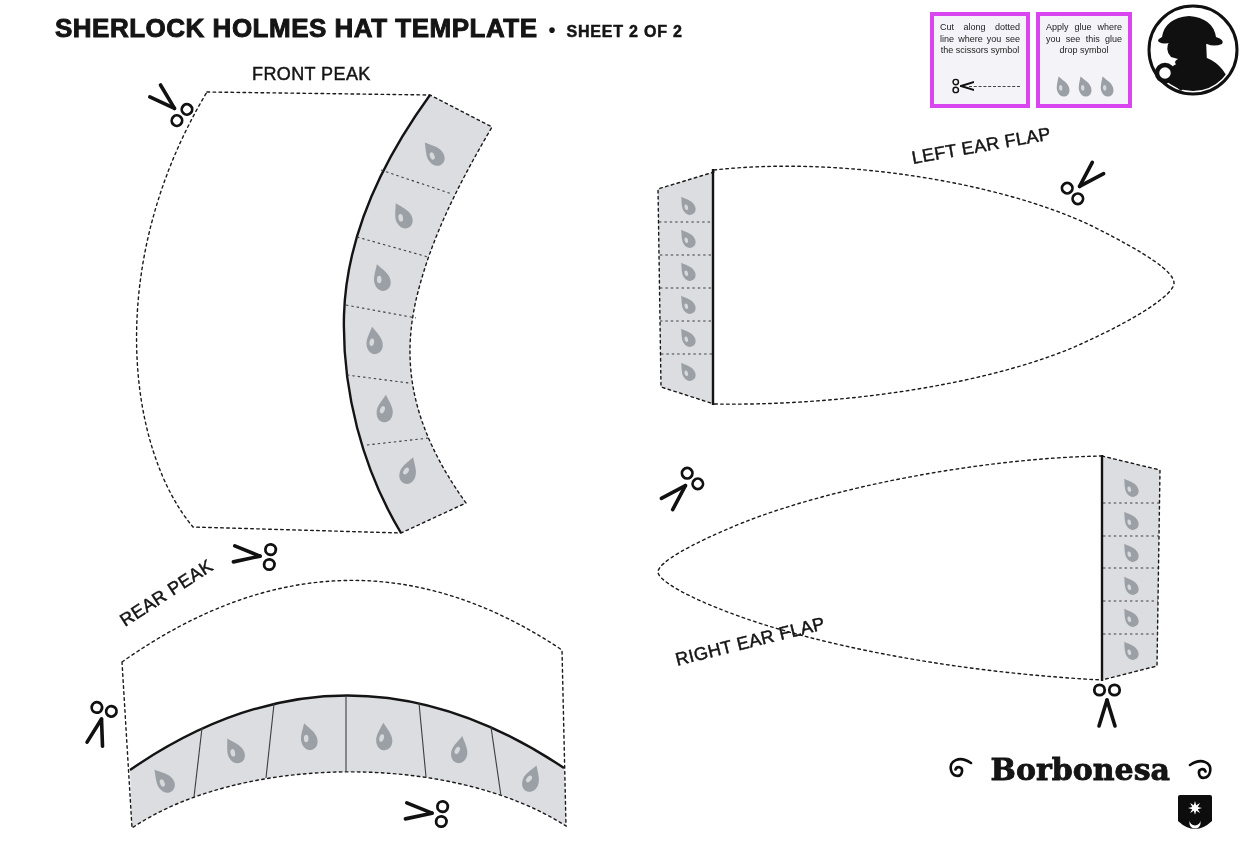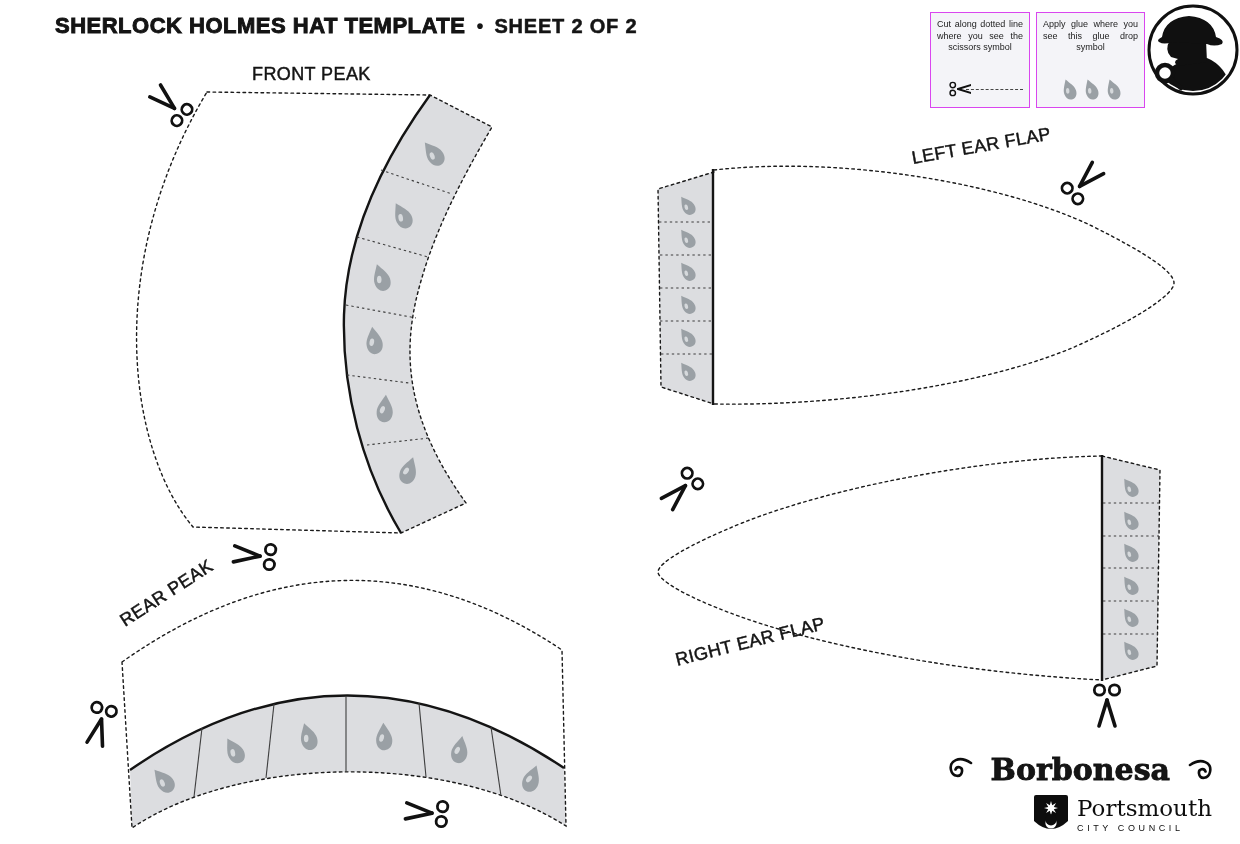--- a/index.html
+++ b/index.html
@@ -9,38 +9,38 @@
 
   
   .cut{fill:none;stroke:#1a1a1a;stroke-width:1.4;stroke-dasharray:2.6 3.4;stroke-linecap:round;}
   .fold{fill:none;stroke:#141414;stroke-width:2.4;}
   .tabfill{fill:#dcdde0;}
   .divdot{fill:none;stroke:#3d3d3d;stroke-width:1.1;stroke-dasharray:2.4 3;}
   .divsolid{fill:none;stroke:#3d3d3d;stroke-width:1.1;}
 
   
   .titlebar{position:absolute;left:55px;top:13px;display:flex;align-items:baseline;gap:11px;}
-  .main-title{font-size:22px;font-weight:700;letter-spacing:0.5px;-webkit-text-stroke:0.9px #111;}
+  .main-title{font-size:26px;font-weight:700;letter-spacing:0.5px;-webkit-text-stroke:0.9px #111;}
   .title-sep{font-size:20px;font-weight:700;}
-  .sheet-label{font-size:20px;font-weight:700;letter-spacing:0.8px;-webkit-text-stroke:0.5px #111;}
+  .sheet-label{font-size:16px;font-weight:700;letter-spacing:0.8px;-webkit-text-stroke:0.5px #111;}
 
   
   .piece-label{position:absolute;font-size:18px;font-weight:400;letter-spacing:0.4px;
                -webkit-text-stroke:0.45px #111;white-space:nowrap;transform-origin:left center;}
   .lbl-front{left:252px;top:64px;text-align:center;}
   .lbl-left{left:912px;top:148px;transform:rotate(-10deg);}
   .lbl-rear{left:122px;top:612px;transform:rotate(-33deg);}
   .lbl-right{left:676px;top:650px;transform:rotate(-14deg);}
 
   
-  .instr-box{position:absolute;top:12px;height:96px;border:1px solid #d946ef;background:#f4f4f8;
+  .instr-box{position:absolute;top:12px;height:96px;border:4px solid #d946ef;background:#f4f4f8;
              box-sizing:border-box;padding:6px 6px 5px 6px;display:flex;flex-direction:column;
              justify-content:space-between;}
   .box-cut{left:930px;width:100px;}
-  .box-glue{left:1036px;width:109px;}
+  .box-glue{left:1036px;width:96px;}
   .box-text{font-size:9px;line-height:1.3;text-align:justify;text-align-last:center;color:#222;}
   .box-icons{display:flex;align-items:center;justify-content:center;height:26px;}
   .dash-line{flex:1;border-top:1.6px dashed #444;margin-left:-5px;}
 
   
   .borbonesa{position:absolute;right:26px;top:752px;display:flex;align-items:center;gap:18px;
              font-family:"DejaVu Serif", serif;font-size:30px;font-weight:700;
              -webkit-text-stroke:0.8px #0d0d0d;}
   .council{position:absolute;right:28px;top:795px;display:flex;align-items:center;gap:9px;}
   .council-name{font-family:"DejaVu Serif", serif;font-size:23px;color:#0d0d0d;line-height:1;}
@@ -212,19 +212,15 @@
     </svg>
   </div>
 
   <div class="council">
     <svg width="34" height="40" viewBox="0 0 34 40">
       <path d="M0,2 Q0,0 2,0 L32,0 Q34,0 34,2 L34,26 Q17,42 0,26 Z" fill="#0d0d0d"></path>
       <polygon fill="#ffffff" points="17,6 18.2,10.2 22,8.1 19.8,11.9 24,13 19.8,14.2 22,17.9 18.2,15.8 17,20 15.8,15.8 12.1,17.9 14.2,14.2 10,13 14.2,11.9 12.1,8.1 15.8,10.2"></polygon>
       <circle cx="17" cy="28" r="5.6" fill="#ffffff"></circle>
       <circle cx="17" cy="24.8" r="5.6" fill="#0d0d0d"></circle>
     </svg>
-    <div>
-      <div class="council-name">Portsmouth</div>
-      <div class="council-sub">CITY COUNCIL</div>
-    </div>
   </div>
 
 </div>
 
 </body></html>

